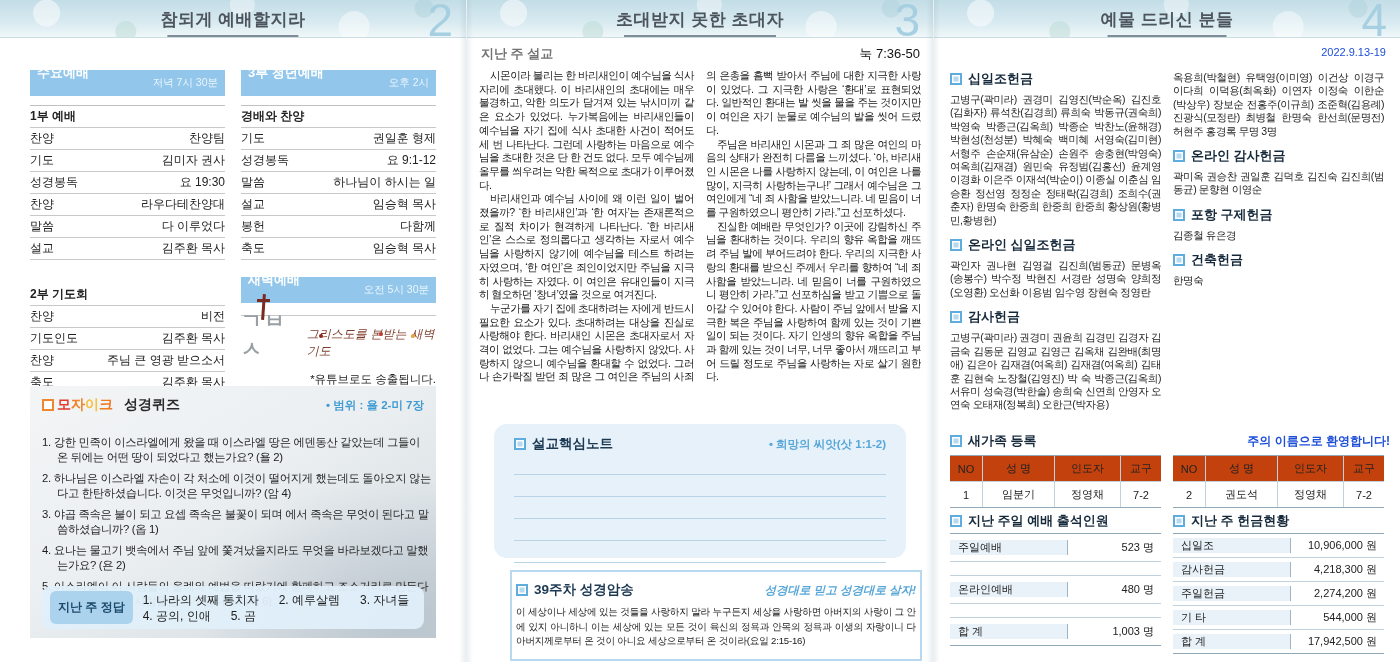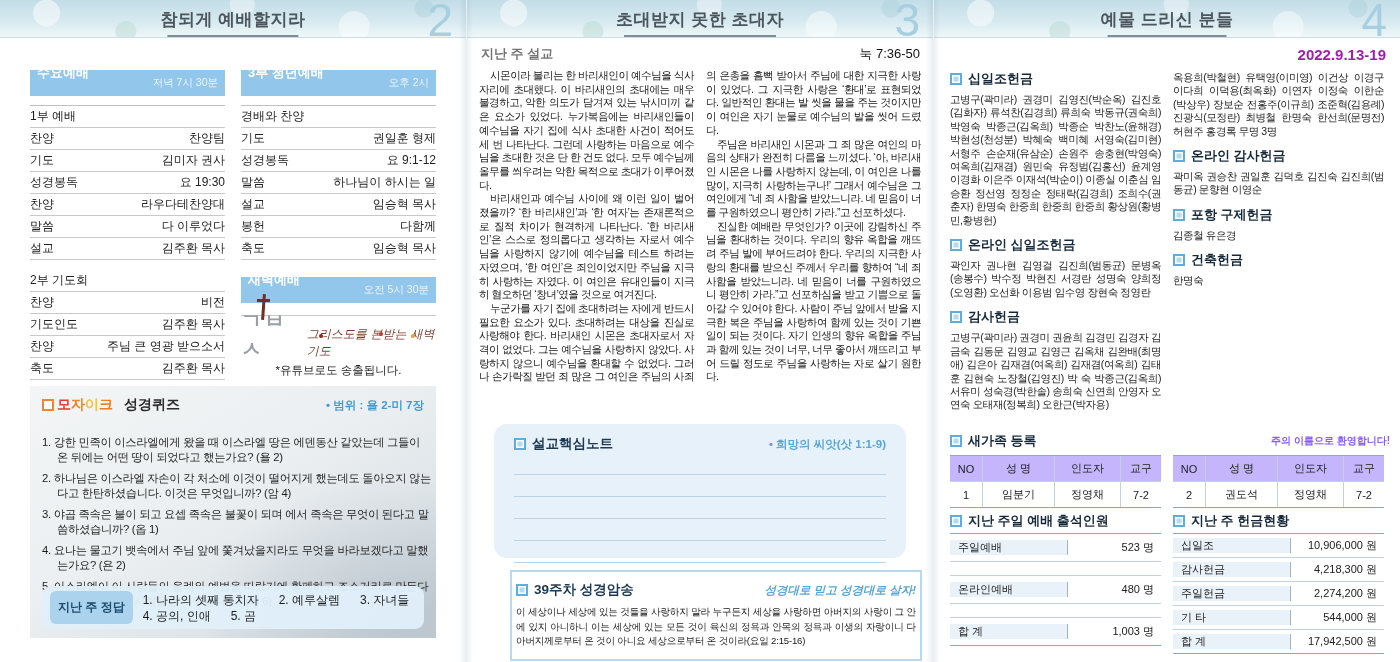--- a/index.html
+++ b/index.html
@@ -25,43 +25,43 @@
   
   .wt{position:absolute;top:70px;left:30px;width:406px;display:flex;gap:16px}
   .wcol{width:195px}
   .bar{height:26px;background:#92c6ea;display:flex;align-items:center;justify-content:space-between;
        padding:0 7px;box-sizing:border-box}
   .bart{color:#fff;font-weight:bold;font-size:13px;border-bottom:2px solid #fff;padding-bottom:19px}
   .barm{color:#eaf6ff;font-size:10.5px}
   .rows{margin-top:9px;border-top:1px solid #c0c0c0}
   .wrow{display:flex;justify-content:space-between;align-items:center;height:21px;
         border-bottom:1px solid #c8c8c8;font-size:12px}
-  .wrow.gap{margin-top:10px}
+  .wrow.gap{margin-top:24px}
   .lab{display:inline-block;width:58px;text-align-last:justify;color:#222;white-space:nowrap}
-  .wrow.sub{font-weight:normal}
+  .wrow.sub{font-weight:bold}
   .wrow.sub .lab{width:auto;text-align-last:left}
   .val{flex:1;text-align:right;color:#222}
   .tnote{margin-top:7px;font-size:11.5px;color:#222}
   .dawnbar{margin-top:17px}
   .dawnline{border-top:1px solid #c8c8c8;margin-top:12px}
   .dawnlogo{position:relative;margin-top:15px;height:32px;display:flex;align-items:flex-end;
             justify-content:center;gap:7px}
   .gbsiwrap{position:relative;display:inline-block}
   .gbsi{font-size:21px;font-weight:bold;color:#98a0a6;letter-spacing:2px}
   .cross{position:absolute;left:16px;top:-13px;width:13px;height:26px}
   .cross::before{content:"";position:absolute;left:5px;top:0;width:3px;height:26px;background:#7a2a20;
                  transform:rotate(4deg)}
   .cross::after{content:"";position:absolute;left:0;top:5px;width:13px;height:3px;background:#7a2a20}
   .gbst{font-family:"DejaVu Serif","Liberation Serif",serif;font-style:italic;font-weight:normal;
         font-size:12px;color:#7d3b2b;padding-bottom:3px}
   .dot{position:absolute;width:4px;height:4px;border-radius:50%}
   .d1{background:#8e2b1e;left:78px;top:3px}
   .d2{background:#c0392b;left:138px;top:1px}
   .d3{background:#e8a13a;left:170px;top:3px}
-  .dawnnote{text-align:center;font-size:11.5px}
+  .dawnnote{margin-top:9px;text-align:right;font-size:11.5px}
   
   .quiz{position:absolute;left:30px;top:386px;width:406px;height:252px;box-sizing:border-box;
         padding:9px 12px;overflow:hidden;
         background:linear-gradient(150deg,#f3f5f6 0%,#ebeff1 45%,#dee4e8 72%,#ccd5db 100%)}
   .quiz::after{content:"";position:absolute;right:0;bottom:0;width:240px;height:160px;z-index:0;
         background:radial-gradient(ellipse at 85% 85%,rgba(150,165,178,.38),transparent 70%)}
   .qhead{display:flex;justify-content:space-between;align-items:center;height:20px;position:relative;z-index:1}
   .qlogo{display:flex;align-items:center;font-size:14px;font-weight:bold}
   .qsq{width:8px;height:8px;border:2px solid #ef8630;background:#fff;margin-right:3px}
   .ql0{color:#e23b2e}.ql1{color:#f08223}.ql2{color:#f6c13d}.ql3{color:#ef7b23}
@@ -90,36 +90,36 @@
   .ntitle{display:flex;align-items:center;font-size:13.5px;font-weight:bold;color:#1c3953}
   .ntheme{font-size:11.5px;color:#58a7d8;font-weight:bold}
   .nline{height:21px;border-bottom:1px solid #b9d4e6}
   .mbox{position:absolute;left:43px;width:412px;top:570px;box-sizing:border-box;border:2px solid #b7d9ef;
         padding:9px 4px 10px;background:#fff}
   .mhead{display:flex;justify-content:space-between;align-items:center;margin-bottom:6px}
   .mtitle{display:flex;align-items:center;font-size:13.5px;font-weight:bold;color:#1c3953}
   .mslogan{font-size:11.5px;color:#58a7d8;font-weight:bold;font-style:italic}
   .mverse{font-size:9.6px;letter-spacing:-.2px;line-height:14.5px;text-align:justify;color:#1a1a1a}
   
-  .p3date{position:absolute;top:46px;right:14px;font-size:15px;font-weight:bold;color:#a21caf}
+  .p3date{position:absolute;top:46px;right:14px;font-size:11px;font-weight:normal;color:#1d4ed8}
   .ncol1{position:absolute;top:68px;left:16px;width:211px}
   .ncol2{position:absolute;top:68px;left:239px;width:211px}
   .sect{display:flex;align-items:center;font-size:13px;font-weight:bold;color:#16293b;margin:9px 0 5px}
   .sect.first{margin-top:2px}
   .names{font-size:10.5px;letter-spacing:-.4px;line-height:13.4px;text-align:justify;color:#222}
   .ncol2 .names.cont{margin-top:3px}
   .nfhead{position:absolute;top:432px;left:16px;right:10px;display:flex;justify-content:space-between;
           align-items:center}
-  .welcome{font-size:10px;font-weight:bold;color:#8b5cf6}
+  .welcome{font-size:12px;font-weight:bold;color:#1d4ed8}
   .nft{position:absolute;top:455px;width:211px;border-top:1px solid #8fa9ba;border-bottom:1px solid #8fa9ba;
        font-size:11px}
   .nft.l{left:16px}.nft.r{left:239px}
   .nfr{display:flex;border-bottom:1px solid #c2d2dc;height:25px;align-items:stretch}
   .nfr:last-child{border-bottom:none}
-  .nfr.head{background:#c4b5fd}
+  .nfr.head{background:#c2410c}
   .nfc{display:flex;align-items:center;justify-content:center;border-right:1px solid #c2d2dc;box-sizing:border-box}
   .nfc:last-child{border-right:none}
   .cw1{width:33px}.cw2{width:72px}.cw3{width:66px}.cw4{flex:1}
   .atitle{position:absolute;top:512px;display:flex;align-items:center;font-size:13px;font-weight:bold;
           color:#16293b}
   .at-l{left:16px}.at-r{left:239px}
   .stable{position:absolute;top:533px;width:211px;border-top:1px solid #8fa9ba;border-bottom:1px solid #8fa9ba}
   .st-l{left:16px}.st-r{left:239px}
   .strow{display:flex;border-bottom:1px solid #c2d2dc;font-size:11px;align-items:center}
   .strow:last-child{border-bottom:none}
@@ -295,21 +295,21 @@
     <p>주님은 바리새인 시몬과 그 죄 많은 여인의 마음의 상태가 완전히 다름을 느끼셨다. ‘아, 바리새인 시몬은 나를 사랑하지 않는데, 이 여인은 나를 많이, 지극히 사랑하는구나!’ 그래서 예수님은 그 여인에게 “네 죄 사함을 받았느니라. 네 믿음이 너를 구원하였으니 평안히 가라.”고 선포하셨다.</p>
     <p>진실한 예배란 무엇인가? 이곳에 강림하신 주님을 환대하는 것이다. 우리의 향유 옥합을 깨뜨려 주님 발에 부어드려야 한다. 우리의 지극한 사랑의 환대를 받으신 주께서 우리를 향하여 “네 죄 사함을 받았느니라. 네 믿음이 너를 구원하였으니 평안히 가라.”고 선포하심을 받고 기쁨으로 돌아갈 수 있어야 한다. 사람이 주님 앞에서 받을 지극한 복은 주님을 사랑하여 함께 있는 것이 기쁜 일이 되는 것이다. 자기 인생의 향유 옥합을 주님과 함께 있는 것이 너무, 너무 좋아서 깨뜨리고 부어 드릴 정도로 주님을 사랑하는 자로 살기 원한다.</p>
   </div>
 
   <div class="nbox">
     <div class="nhead">
       <div class="ntitle">
         <span class="sqicon"></span>
         <span>설교핵심노트</span>
       </div>
-      <div class="ntheme">• 희망의 씨앗(삿 1:1-9)</div>
+      <div class="ntheme">• 희망의 씨앗(삿 1:1-2)</div>
     </div>
     <div class="nline"></div>
     <div class="nline"></div>
     <div class="nline"></div>
     <div class="nline"></div>
     <div class="nline"></div>
   </div>
 
   <div class="mbox">
     <div class="mhead">

